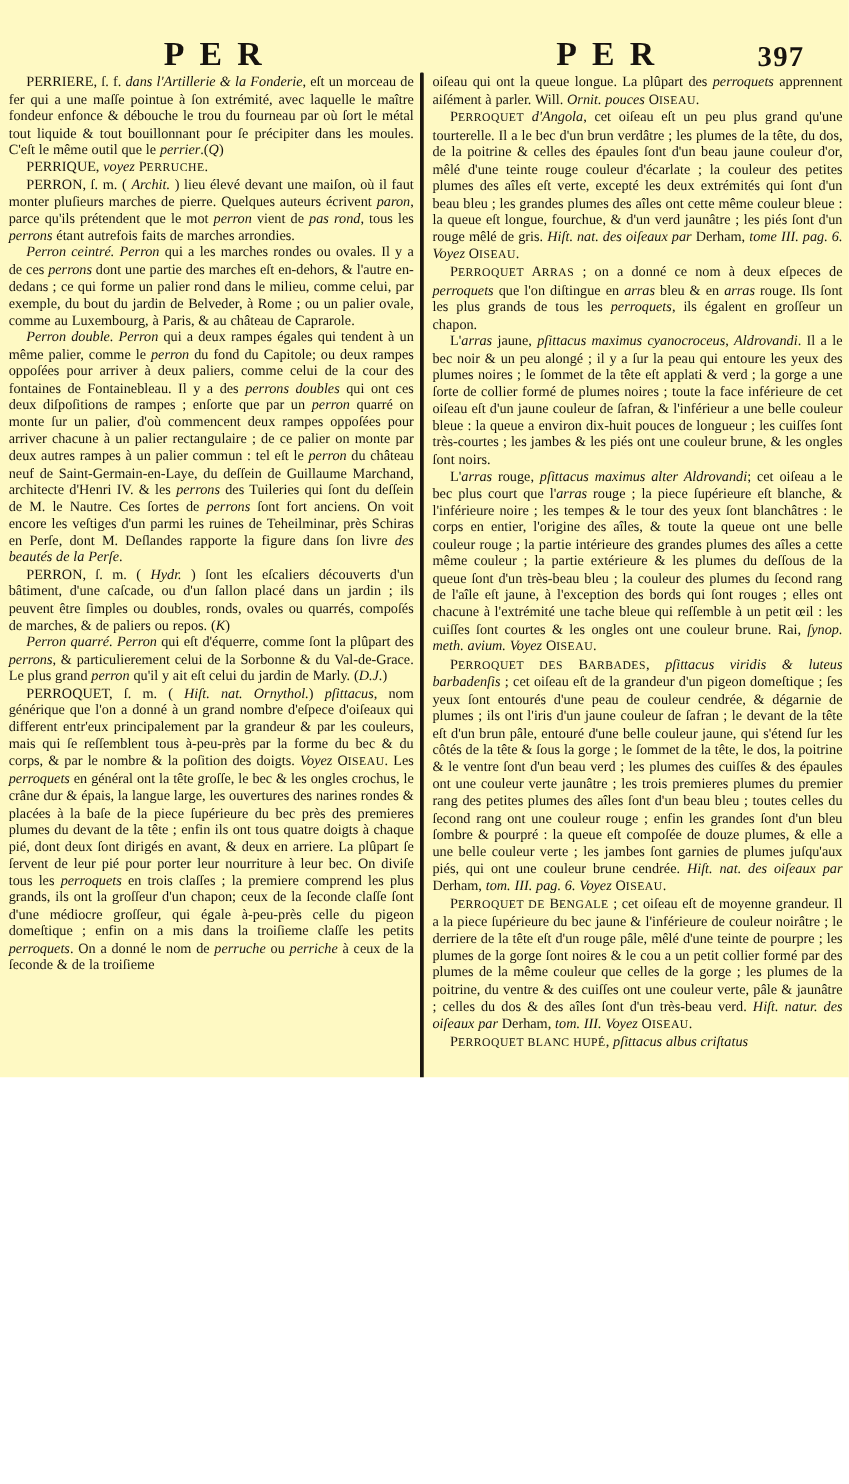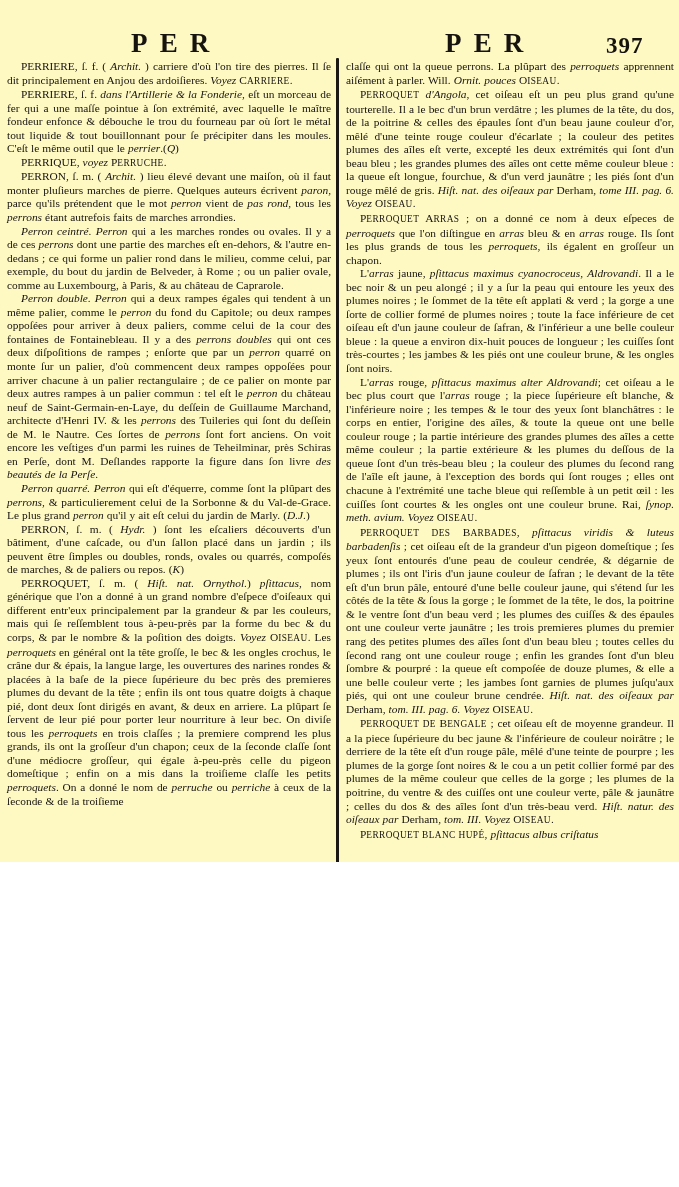--- a/index.html
+++ b/index.html
@@ -46,32 +46,31 @@
 <body>
 
 <div class="page">
   <div class="running-title rt-left">PER</div>
   <div class="running-title rt-right">PER</div>
   <div class="page-number">397</div>
 
   <div class="divider"></div>
 
   <div class="column col-left" id="col-left">
-      <p class="para indent"><span>PERRIERE, ſ. f. ( </span><span class="it">Archit.</span><span> ) carriere d'où l'on tire des pierres. Il ſe dit principalement en Anjou des ardoiſieres. </span><span class="it">Voyez</span><span> C</span><span class="sc">ARRIERE</span><span>.</span></p>
       <p class="para indent"><span>PERRIERE, ſ. f. </span><span class="it">dans l'Artillerie &amp; la Fonderie</span><span>, eſt un morceau de fer qui a une maſſe pointue à ſon extrémité, avec laquelle le maître fondeur enfonce &amp; débouche le trou du fourneau par où ſort le métal tout liquide &amp; tout bouillonnant pour ſe précipiter dans les moules. C'eſt le même outil que le </span><span class="it">perrier</span><span>.(</span><span class="it">Q</span><span>)</span></p>
       <p class="para indent"><span>PERRIQUE, </span><span class="it">voyez</span><span> P</span><span class="sc">ERRUCHE</span><span>.</span></p>
       <p class="para indent"><span>PERRON, ſ. m. ( </span><span class="it">Archit.</span><span> ) lieu élevé devant une maiſon, où il faut monter pluſieurs marches de pierre. Quelques auteurs écrivent </span><span class="it">paron</span><span>, parce qu'ils prétendent que le mot </span><span class="it">perron</span><span> vient de </span><span class="it">pas rond</span><span>, tous les </span><span class="it">perrons</span><span> étant autrefois faits de marches arrondies.</span></p>
       <p class="para indent"><span class="it">Perron ceintré. Perron</span><span> qui a les marches rondes ou ovales. Il y a de ces </span><span class="it">perrons</span><span> dont une partie des marches eſt en-dehors, &amp; l'autre en-dedans ; ce qui forme un palier rond dans le milieu, comme celui, par exemple, du bout du jardin de Belveder, à Rome ; ou un palier ovale, comme au Luxembourg, à Paris, &amp; au château de Caprarole.</span></p>
       <p class="para indent"><span class="it">Perron double. Perron</span><span> qui a deux rampes égales qui tendent à un même palier, comme le </span><span class="it">perron</span><span> du fond du Capitole; ou deux rampes oppoſées pour arriver à deux paliers, comme celui de la cour des fontaines de Fontainebleau. Il y a des </span><span class="it">perrons doubles</span><span> qui ont ces deux diſpoſitions de rampes ; enſorte que par un </span><span class="it">perron</span><span> quarré on monte ſur un palier, d'où commencent deux rampes oppoſées pour arriver chacune à un palier rectangulaire ; de ce palier on monte par deux autres rampes à un palier commun : tel eſt le </span><span class="it">perron</span><span> du château neuf de Saint-Germain-en-Laye, du deſſein de Guillaume Marchand, architecte d'Henri IV. &amp; les </span><span class="it">perrons</span><span> des Tuileries qui ſont du deſſein de M. le Nautre. Ces ſortes de </span><span class="it">perrons</span><span> ſont fort anciens. On voit encore les veſtiges d'un parmi les ruines de Teheilminar, près Schiras en Perſe, dont M. Deſlandes rapporte la figure dans ſon livre </span><span class="it">des beautés de la Perſe</span><span>.</span></p>
+      <p class="para indent"><span>PERRON, ſ. m. ( </span><span class="it">Hydr.</span><span> ) ſont les eſcaliers découverts d'un bâtiment, d'une caſcade, ou d'un ſallon placé dans un jardin ; ils peuvent être ſimples ou doubles, ronds, ovales ou quarrés, compoſés de marches, &amp; de paliers ou repos. (</span><span class="it">K</span><span>)</span></p>
       <p class="para indent"><span class="it">Perron quarré. Perron</span><span> qui eſt d'équerre, comme ſont la plûpart des </span><span class="it">perrons</span><span>, &amp; particulierement celui de la Sorbonne &amp; du Val-de-Grace. Le plus grand </span><span class="it">perron</span><span> qu'il y ait eſt celui du jardin de Marly. (</span><span class="it">D.J.</span><span>)</span></p>
-      <p class="para indent"><span>PERRON, ſ. m. ( </span><span class="it">Hydr.</span><span> ) ſont les eſcaliers découverts d'un bâtiment, d'une caſcade, ou d'un ſallon placé dans un jardin ; ils peuvent être ſimples ou doubles, ronds, ovales ou quarrés, compoſés de marches, &amp; de paliers ou repos. (</span><span class="it">K</span><span>)</span></p>
       <p class="para indent"><span>PERROQUET, ſ. m. ( </span><span class="it">Hiſt. nat. Ornythol.</span><span>) </span><span class="it">pſittacus</span><span>, nom générique que l'on a donné à un grand nombre d'eſpece d'oiſeaux qui different entr'eux principalement par la grandeur &amp; par les couleurs, mais qui ſe reſſemblent tous à-peu-près par la forme du bec &amp; du corps, &amp; par le nombre &amp; la poſition des doigts. </span><span class="it">Voyez</span><span> O</span><span class="sc">ISEAU</span><span>. Les </span><span class="it">perroquets</span><span> en général ont la tête groſſe, le bec &amp; les ongles crochus, le crâne dur &amp; épais, la langue large, les ouvertures des narines rondes &amp; placées à la baſe de la piece ſupérieure du bec près des premieres plumes du devant de la tête ; enfin ils ont tous quatre doigts à chaque pié, dont deux ſont dirigés en avant, &amp; deux en arriere. La plûpart ſe ſervent de leur pié pour porter leur nourriture à leur bec. On diviſe tous les </span><span class="it">perroquets</span><span> en trois claſſes ; la premiere comprend les plus grands, ils ont la groſſeur d'un chapon; ceux de la ſeconde claſſe ſont d'une médiocre groſſeur, qui égale à-peu-près celle du pigeon domeſtique ; enfin on a mis dans la troiſieme claſſe les petits </span><span class="it">perroquets</span><span>. On a donné le nom de </span><span class="it">perruche</span><span> ou </span><span class="it">perriche</span><span> à ceux de la ſeconde &amp; de la troiſieme</span></p>
     </div>
   <div class="column col-right" id="col-right">
-      <p class="para"><span>claſſe qui ont la queue perrons. La plûpart des </span><span class="it">perroquets</span><span> apprennent aiſément à parler. Will. </span><span class="it">Ornit. pouces</span><span> O</span><span class="sc">ISEAU</span><span>.</span></p>
+      <p class="para"><span>oiſeau qui ont la queue longue. La plûpart des </span><span class="it">perroquets</span><span> apprennent aiſément à parler. Will. </span><span class="it">Ornit. pouces</span><span> O</span><span class="sc">ISEAU</span><span>.</span></p>
       <p class="para indent"><span>P</span><span class="sc">ERROQUET</span><span> </span><span class="it">d'Angola</span><span>, cet oiſeau eſt un peu plus grand qu'une tourterelle. Il a le bec d'un brun verdâtre ; les plumes de la tête, du dos, de la poitrine &amp; celles des épaules ſont d'un beau jaune couleur d'or, mêlé d'une teinte rouge couleur d'écarlate ; la couleur des petites plumes des aîles eſt verte, excepté les deux extrémités qui ſont d'un beau bleu ; les grandes plumes des aîles ont cette même couleur bleue : la queue eſt longue, fourchue, &amp; d'un verd jaunâtre ; les piés ſont d'un rouge mêlé de gris. </span><span class="it">Hiſt. nat. des oiſeaux par</span><span> Derham, </span><span class="it">tome III. pag. 6. Voyez</span><span> O</span><span class="sc">ISEAU</span><span>.</span></p>
       <p class="para indent"><span>P</span><span class="sc">ERROQUET</span><span> A</span><span class="sc">RRAS</span><span> ; on a donné ce nom à deux eſpeces de </span><span class="it">perroquets</span><span> que l'on diſtingue en </span><span class="it">arras</span><span> bleu &amp; en </span><span class="it">arras</span><span> rouge. Ils ſont les plus grands de tous les </span><span class="it">perroquets</span><span>, ils égalent en groſſeur un chapon.</span></p>
       <p class="para indent"><span>L'</span><span class="it">arras</span><span> jaune, </span><span class="it">pſittacus maximus cyanocroceus</span><span>, </span><span class="it">Aldrovandi</span><span>. Il a le bec noir &amp; un peu alongé ; il y a ſur la peau qui entoure les yeux des plumes noires ; le ſommet de la tête eſt applati &amp; verd ; la gorge a une ſorte de collier formé de plumes noires ; toute la face inférieure de cet oiſeau eſt d'un jaune couleur de ſafran, &amp; l'inférieur a une belle couleur bleue : la queue a environ dix-huit pouces de longueur ; les cuiſſes ſont très-courtes ; les jambes &amp; les piés ont une couleur brune, &amp; les ongles ſont noirs.</span></p>
       <p class="para indent"><span>L'</span><span class="it">arras</span><span> rouge, </span><span class="it">pſittacus maximus alter Aldrovandi</span><span>; cet oiſeau a le bec plus court que l'</span><span class="it">arras</span><span> rouge ; la piece ſupérieure eſt blanche, &amp; l'inférieure noire ; les tempes &amp; le tour des yeux ſont blanchâtres : le corps en entier, l'origine des aîles, &amp; toute la queue ont une belle couleur rouge ; la partie intérieure des grandes plumes des aîles a cette même couleur ; la partie extérieure &amp; les plumes du deſſous de la queue ſont d'un très-beau bleu ; la couleur des plumes du ſecond rang de l'aîle eſt jaune, à l'exception des bords qui ſont rouges ; elles ont chacune à l'extrémité une tache bleue qui reſſemble à un petit œil : les cuiſſes ſont courtes &amp; les ongles ont une couleur brune. Rai, </span><span class="it">ſynop. meth. avium. Voyez</span><span> O</span><span class="sc">ISEAU</span><span>.</span></p>
       <p class="para indent"><span>P</span><span class="sc">ERROQUET DES</span><span> B</span><span class="sc">ARBADES</span><span>, </span><span class="it">pſittacus viridis &amp; luteus barbadenſis</span><span> ; cet oiſeau eſt de la grandeur d'un pigeon domeſtique ; ſes yeux ſont entourés d'une peau de couleur cendrée, &amp; dégarnie de plumes ; ils ont l'iris d'un jaune couleur de ſafran ; le devant de la tête eſt d'un brun pâle, entouré d'une belle couleur jaune, qui s'étend ſur les côtés de la tête &amp; ſous la gorge ; le ſommet de la tête, le dos, la poitrine &amp; le ventre ſont d'un beau verd ; les plumes des cuiſſes &amp; des épaules ont une couleur verte jaunâtre ; les trois premieres plumes du premier rang des petites plumes des aîles ſont d'un beau bleu ; toutes celles du ſecond rang ont une couleur rouge ; enfin les grandes ſont d'un bleu ſombre &amp; pourpré : la queue eſt compoſée de douze plumes, &amp; elle a une belle couleur verte ; les jambes ſont garnies de plumes juſqu'aux piés, qui ont une couleur brune cendrée. </span><span class="it">Hiſt. nat. des oiſeaux par</span><span> Derham, </span><span class="it">tom. III. pag. 6.</span><span> </span><span class="it">Voyez</span><span> O</span><span class="sc">ISEAU</span><span>.</span></p>
       <p class="para indent"><span>P</span><span class="sc">ERROQUET DE</span><span> B</span><span class="sc">ENGALE</span><span> ; cet oiſeau eſt de moyenne grandeur. Il a la piece ſupérieure du bec jaune &amp; l'inférieure de couleur noirâtre ; le derriere de la tête eſt d'un rouge pâle, mêlé d'une teinte de pourpre ; les plumes de la gorge ſont noires &amp; le cou a un petit collier formé par des plumes de la même couleur que celles de la gorge ; les plumes de la poitrine, du ventre &amp; des cuiſſes ont une couleur verte, pâle &amp; jaunâtre ; celles du dos &amp; des aîles ſont d'un très-beau verd. </span><span class="it">Hiſt. natur. des oiſeaux par</span><span> Derham, </span><span class="it">tom. III. Voyez</span><span> O</span><span class="sc">ISEAU</span><span>.</span></p>
       <p class="para indent"><span>P</span><span class="sc">ERROQUET BLANC HUPÉ</span><span>, </span><span class="it">pſittacus albus criſtatus</span></p>
     </div>
 </div>
 

